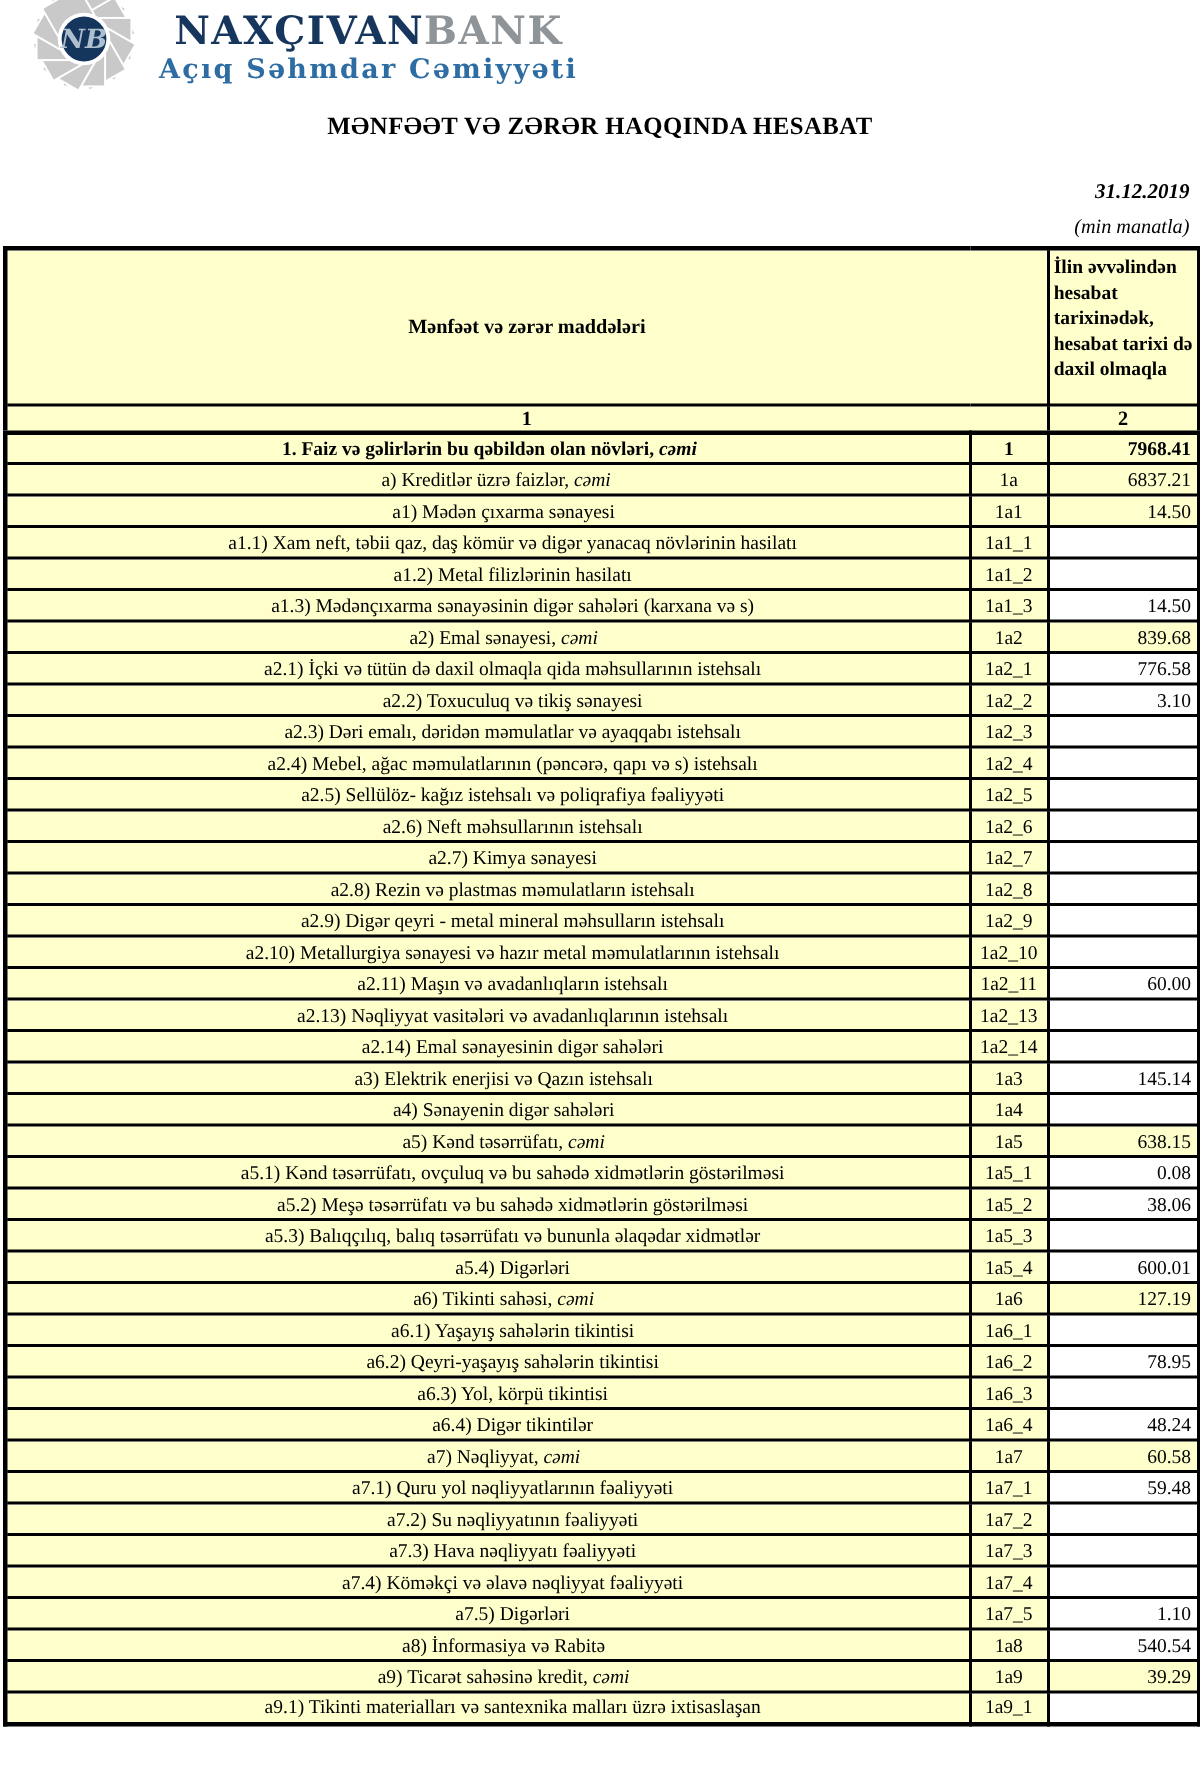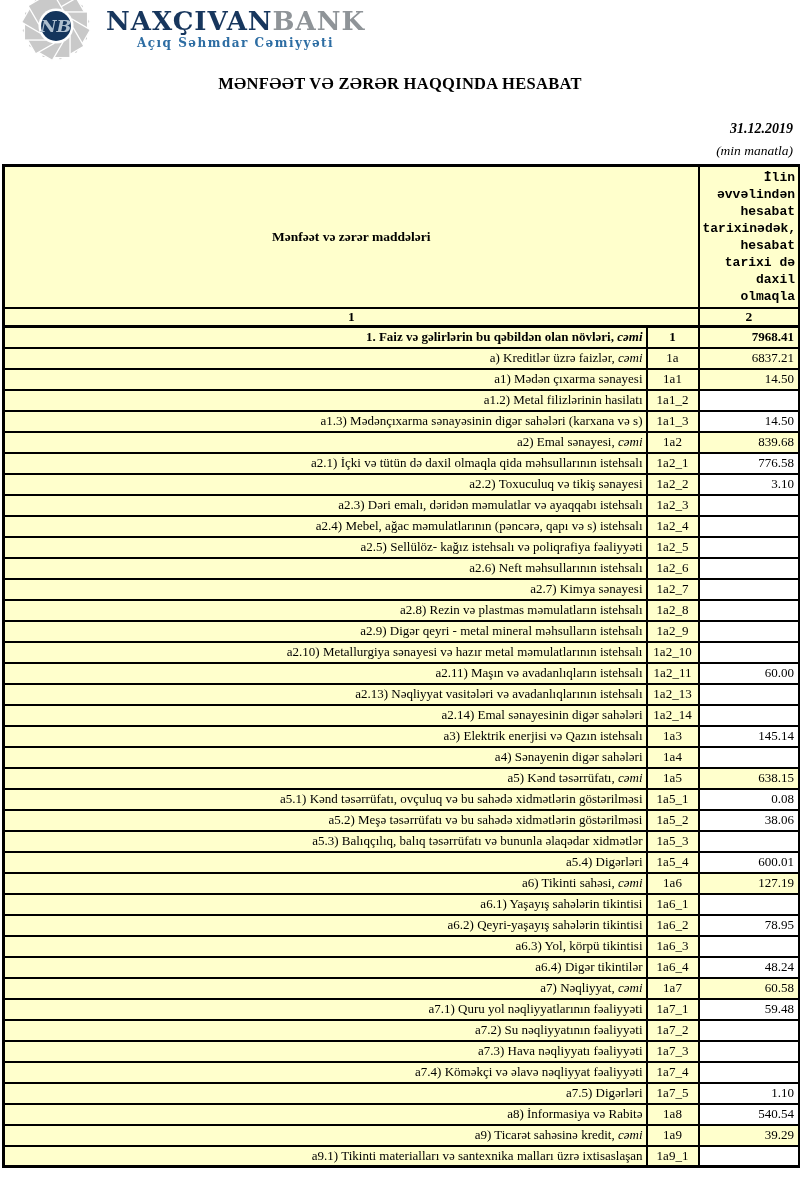--- a/index.html
+++ b/index.html
@@ -11,47 +11,47 @@
 
   
   .logo { position:absolute; top:0; left:12px; display:flex; align-items:flex-start; }
   .emblem { width:88px; height:62px; overflow:hidden; position:relative; }
   .emblem svg { position:absolute; top:-10px; left:0; }
   .wordmark-block { margin:8px 0 0 6px; text-align:center; }
   .wordmark { font-family:"DejaVu Serif", serif; font-weight:bold; font-size:26px;
               letter-spacing:1px; line-height:26px; white-space:nowrap; }
   .wm-primary { color:#17365d; }
   .wm-secondary { color:#8f9498; }
-  .wm-sub { font-family:"DejaVu Serif", serif; font-weight:bold; font-size:12px;
+  .wm-sub { font-family:"DejaVu Serif", serif; font-weight:bold; font-size:18px;
             color:#2d6da3; letter-spacing:1.5px; margin-top:2px; }
 
   
   .report-title { position:absolute; top:74px; left:0; width:100%; text-align:center;
                   font-weight:bold; font-size:16.5px; letter-spacing:0.3px; }
   .report-date { position:absolute; top:121px; right:7px; font-style:italic;
                  font-weight:bold; font-size:14px; }
   .unit-note { position:absolute; top:143px; right:7px; font-style:italic; font-size:13.5px; }
 
   
   table.report { position:absolute; top:164px; left:2px; width:796px;
                  border-collapse:collapse; table-layout:fixed;
                  border:3px solid #000; }
   col.c-item { width:643px; } col.c-code { width:52px; } col.c-val { width:101px; }
   td, th { border:2px solid #000; background:#FFFFCC; font-size:13px;
            font-weight:normal; overflow:hidden; }
 
   th.h-items { height:104px; text-align:center; vertical-align:middle;
                font-weight:bold; font-size:13.5px; }
-  th.h-value { text-align:right; vertical-align:top; font-weight:bold;
-               font-size:13px; line-height:17px; padding:2px 3px;font-family:Liberation Mono, monospace; }
+  th.h-value { text-align:left; vertical-align:top; font-weight:bold;
+               font-size:13px; line-height:17px; padding:2px 3px; }
   tr.index-row th { height:18px; text-align:center; font-weight:bold;
                     font-size:13.5px; border-bottom:3px solid #000; padding:0; }
 
   tbody td { height:21px; line-height:18px; padding:0 3px; }
-  td.item { text-align:right; white-space:nowrap; }
+  td.item { text-align:center; white-space:nowrap; }
   td.code { text-align:center; }
   td.val  { text-align:right; padding-right:4px; }
   td.val.bg-white { background:#ffffff; }
   .sfx { font-style:italic; }
   tr.bold td, tr.bold .lbl, tr.bold .sfx { font-weight:bold; }
 </style>
 </head>
 <body>
 
 <div class="logo">
@@ -116,20 +116,25 @@
     <td class="item" style="padding-left: 14px;"><span class="lbl">a) Kreditlər üzrə faizlər, </span><span class="sfx">cəmi</span></td>
     <td class="code">1a</td>
     <td class="val bg-cream">6837.21</td>
   </tr>
       <tr>
     <td class="item" style="padding-left: 24px;"><span class="lbl">a1) Mədən çıxarma sənayesi</span><span class="sfx"></span></td>
     <td class="code">1a1</td>
     <td class="val bg-cream">14.50</td>
   </tr>
       <tr>
+    <td class="item" style="padding-left: 36px;"><span class="lbl">a1.1) Xam neft, təbii qaz, daş kömür və digər yanacaq növlərinin hasilatı</span><span class="sfx"></span></td>
+    <td class="code">1a1_1</td>
+    <td class="val bg-white"></td>
+  </tr>
+      <tr>
     <td class="item" style="padding-left: 36px;"><span class="lbl">a1.2) Metal filizlərinin hasilatı</span><span class="sfx"></span></td>
     <td class="code">1a1_2</td>
     <td class="val bg-white"></td>
   </tr>
       <tr>
     <td class="item" style="padding-left: 36px;"><span class="lbl">a1.3) Mədənçıxarma sənayəsinin digər sahələri (karxana və s)</span><span class="sfx"></span></td>
     <td class="code">1a1_3</td>
     <td class="val bg-white">14.50</td>
   </tr>
       <tr>

